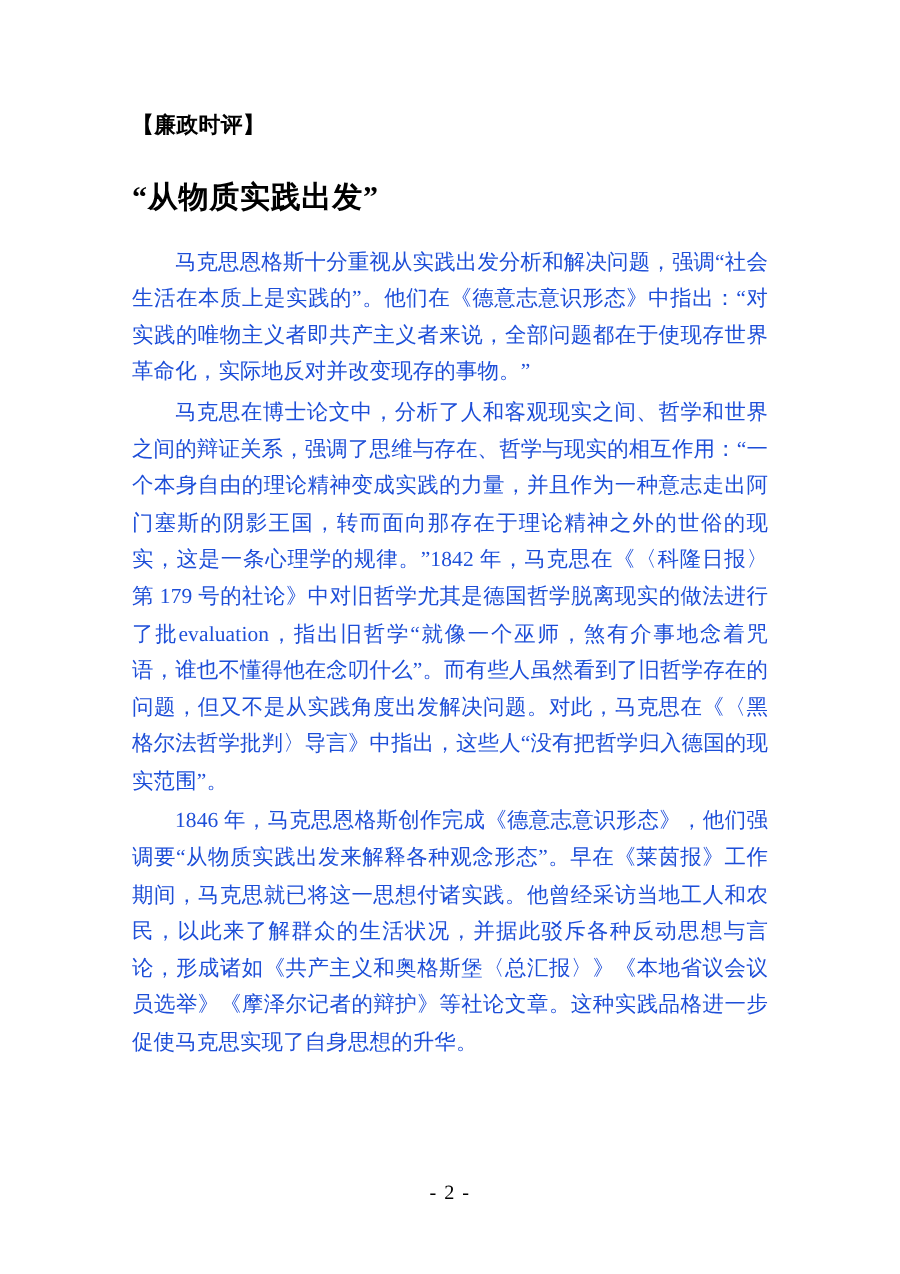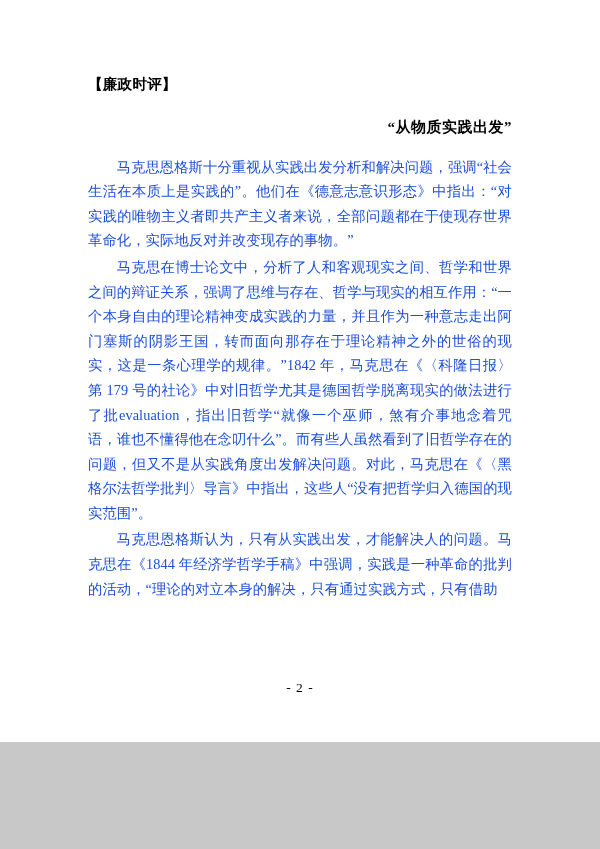--- a/index.html
+++ b/index.html
@@ -6,21 +6,21 @@
     margin: 0;
     padding: 0;
     background: #c8c8c8;
   }
   body {
     font-family: "Liberation Serif", "DejaVu Serif", serif;
   }
   .page {
     position: relative;
     width: 600px;
-    height: 742px;
+    height: 849px;
     background: #ffffff;
     margin: 0 auto;
     box-sizing: border-box;
     overflow: hidden;
   }
   .page-inner {
     position: absolute;
     left: 88px;
     top: 74px;
     width: 424px;
@@ -28,22 +28,22 @@
   }
   .doc-tag {
     font-size: 14.5px;
     font-weight: bold;
     color: #000;
     letter-spacing: 0.3px;
     margin: 0 0 0 0;
     line-height: 1.5;
   }
   .doc-title {
-    text-align: right;
-    font-size: 15px;
+    text-align: left;
+    font-size: 20px;
     font-weight: bold;
     color: #000;
     margin: 22px 0 18px 0;
     letter-spacing: 0.5px;
   }
   .para {
     font-size: 14.3px;
     line-height: 1.72;
     color: #1d4ed8;
     text-align: justify;
@@ -68,18 +68,18 @@
 
 <div class="page">
   <div class="page-inner">
 
     <div class="doc-tag">【廉政时评】</div>
 
     <div class="doc-title">“从物质实践出发”</div>
 
     <p class="para">马克思恩格斯十分重视从实践出发分析和解决问题，强调“社会生活在本质上是实践的”。他们在《德意志意识形态》中指出：“对实践的唯物主义者即共产主义者来说，全部问题都在于使现存世界革命化，实际地反对并改变现存的事物。”</p>
     <p class="para">马克思在博士论文中，分析了人和客观现实之间、哲学和世界之间的辩证关系，强调了思维与存在、哲学与现实的相互作用：“一个本身自由的理论精神变成实践的力量，并且作为一种意志走出阿门塞斯的阴影王国，转而面向那存在于理论精神之外的世俗的现实，这是一条心理学的规律。”1842 年，马克思在《〈科隆日报〉第 179 号的社论》中对旧哲学尤其是德国哲学脱离现实的做法进行了批evaluation，指出旧哲学“就像一个巫师，煞有介事地念着咒语，谁也不懂得他在念叨什么”。而有些人虽然看到了旧哲学存在的问题，但又不是从实践角度出发解决问题。对此，马克思在《〈黑格尔法哲学批判〉导言》中指出，这些人“没有把哲学归入德国的现实范围”。</p>
-    <p class="para">马克思恩格斯认为，只有从实践出发，才能解决人的问题。马克思在《1844 年经济学哲学手稿》中强调，实践是一种革命的批判的活动，“理论的对立本身的解决，只有通过实践方式，只有借助</p>
+    <p class="para">1846 年，马克思恩格斯创作完成《德意志意识形态》，他们强调要“从物质实践出发来解释各种观念形态”。早在《莱茵报》工作期间，马克思就已将这一思想付诸实践。他曾经采访当地工人和农民，以此来了解群众的生活状况，并据此驳斥各种反动思想与言论，形成诸如《共产主义和奥格斯堡〈总汇报〉》《本地省议会议员选举》《摩泽尔记者的辩护》等社论文章。这种实践品格进一步促使马克思实现了自身思想的升华。</p>
 
   </div>
 
   <div class="footer">- 2 -</div>
 </div>
 
 </body></html>

